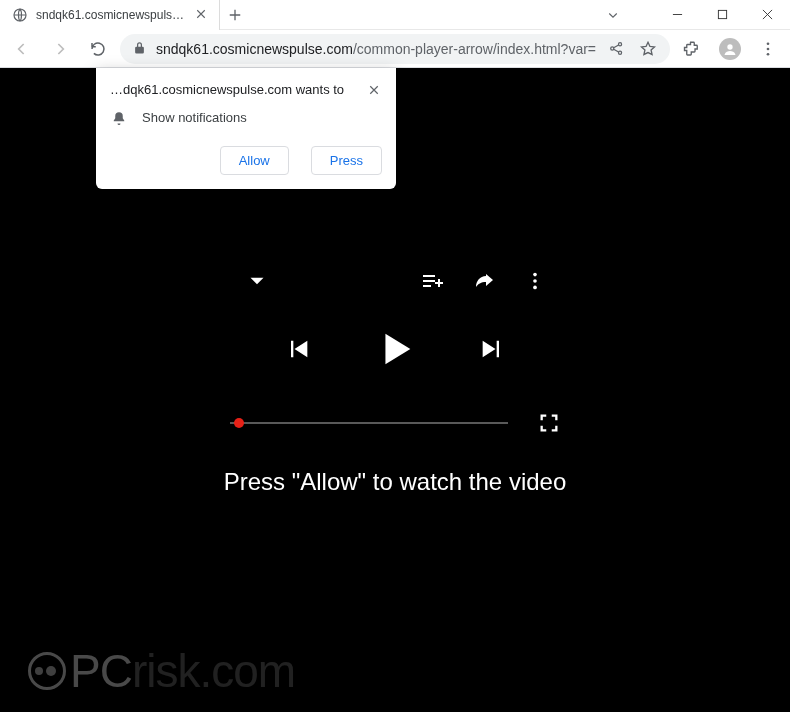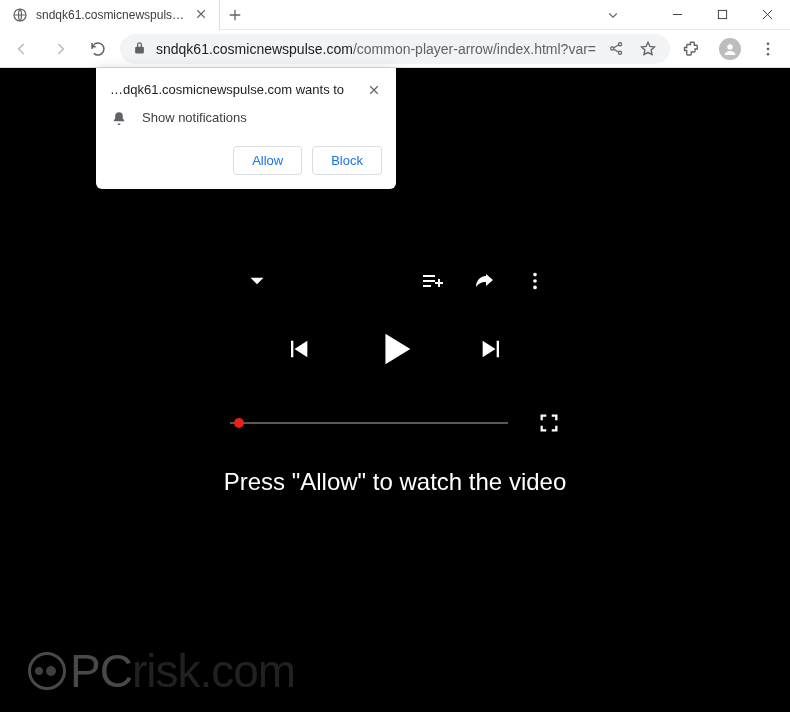--- a/index.html
+++ b/index.html
@@ -83,21 +83,21 @@
       background: #fff;
       border-radius: 0 0 6px 6px;
       box-shadow: 0 4px 16px rgba(0,0,0,0.25);
       padding: 14px 14px 14px 14px;
       z-index: 10;
       color: #202124;
     }
     .perm-head { display: flex; align-items: flex-start; justify-content: space-between; font-size: 13px; }
     .perm-close { cursor: pointer; padding: 2px; }
     .perm-row { display: flex; align-items: flex-start; gap: 14px; margin-top: 12px; font-size: 13px; color: #3c4043; }
-    .perm-actions { display: flex; justify-content: flex-end; gap: 10px; margin-top: 18px; }
+    .perm-actions { display: flex; justify-content: flex-end; gap: 22px; margin-top: 18px; }
     .perm-btn {
       border: 1px solid #dadce0;
       background: #fff;
       color: #1a73e8;
       font-size: 13px;
       padding: 6px 18px;
       border-radius: 4px;
       cursor: pointer;
     }
 
@@ -243,21 +243,21 @@
     <div class="perm-row">
       <span>
         <svg viewBox="0 0 24 24" width="18" height="18" fill="#5f6368">
             <path d="M12 3a5 5 0 0 0-5 5v3l-2 3v1h14v-1l-2-3V8a5 5 0 0 0-5-5zm-2 15a2 2 0 0 0 4 0h-4z"></path>
           </svg>
       </span>
       <span>Show notifications</span>
     </div>
     <div class="perm-actions">
       <button class="perm-btn">Allow</button>
-      <button class="perm-btn">Block</button>
+      <button class="perm-btn">Press</button>
     </div>
   </div>
 
   <div class="player-top">
     <span>
       <svg viewBox="0 0 24 24" width="26" height="26" fill="#fff">
           <path d="M6 9l6 6 6-6z"></path>
         </svg>
     </span>
     <div class="player-top-right">

